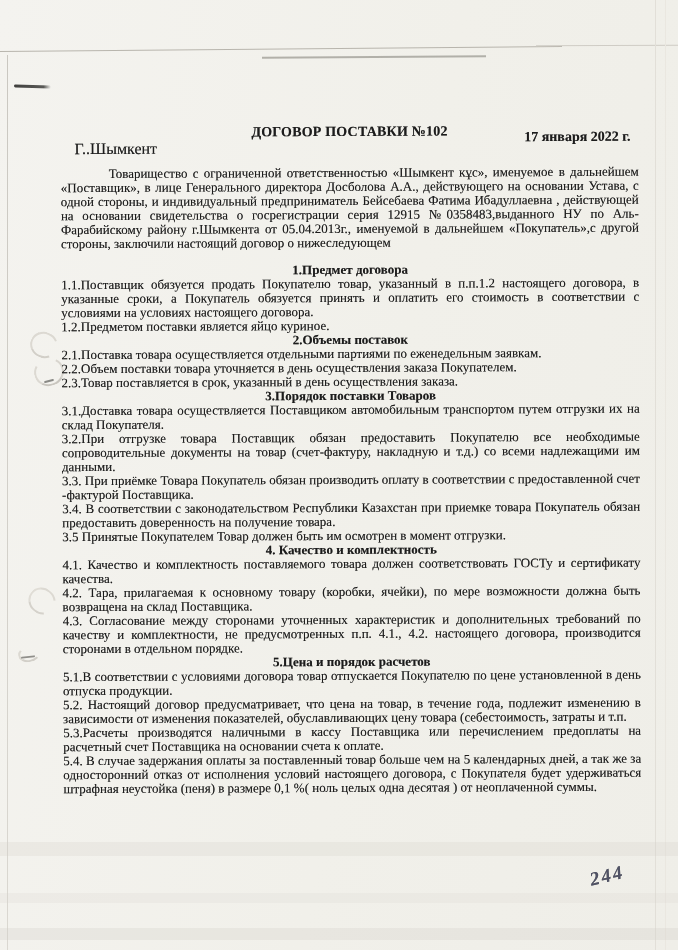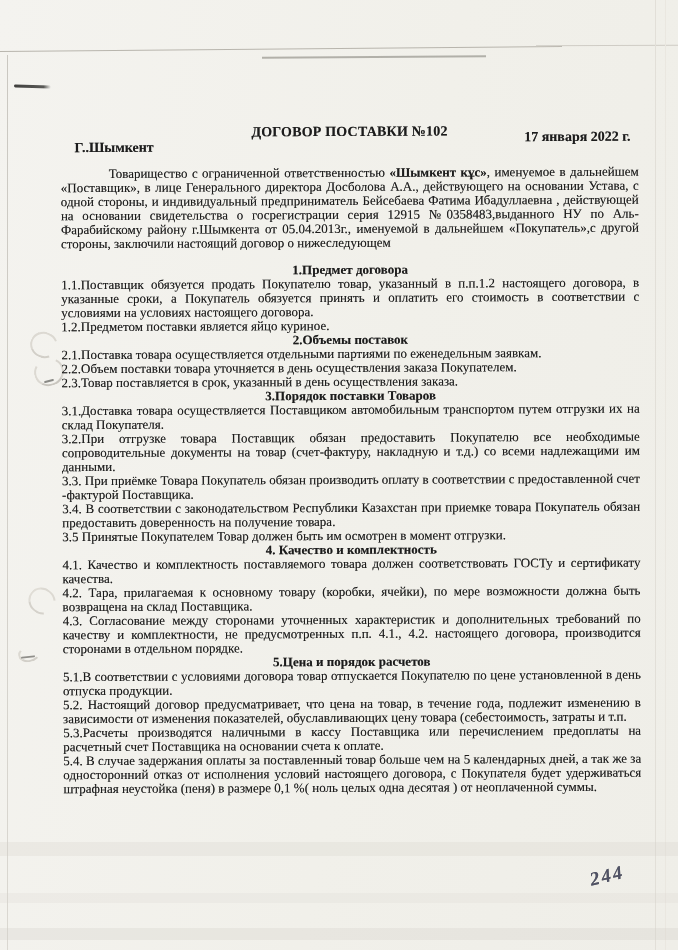--- a/index.html
+++ b/index.html
@@ -38,31 +38,31 @@
   .sm3{left:28px;top:588px;width:24px;height:22px;
     border:2px solid;border-color:#dcd9d2 transparent #d5d2cb #e0ddd6;transform:rotate(40deg);}
   .sm4{left:18px;top:646px;width:18px;height:12px;
     border:2px solid;border-color:transparent transparent #d2cfc8 #dcd9d2;transform:rotate(-10deg);}
   .sm4-tick{position:absolute;left:21px;top:656px;width:14px;height:2px;background:#908f8b;transform:rotate(-6deg);border-radius:1px;}
 
   
   .page-content{position:absolute;left:0;top:0;width:678px;height:950px;transform:rotate(-0.25deg);}
   .doc-title{position:absolute;left:62px;top:124px;width:578px;text-align:center;
     font-weight:bold;font-size:14px;letter-spacing:.2px;}
-  .dateline-city{position:absolute;left:76px;top:139px;font-weight:bold;font-size:14px;}
+  .dateline-city{position:absolute;left:76px;top:139px;font-weight:normal;font-size:16px;}
   .dateline-date{position:absolute;right:46px;top:130px;font-weight:bold;font-size:14px;}
 
   .body-text{position:absolute;left:62px;top:166px;width:578px;
     font-size:13px;line-height:14px;text-align:justify;}
   .body-text p{margin:0;}
   .para{text-align:justify;}
   .preamble{text-indent:48px;}
   .sec-head{text-align:center;font-weight:bold;margin:0;font-size:13px;}
   .gap-before{margin-top:13px !important;}
-  .b{font-weight:bold;}
+  .b{font-weight:normal;}
   .scan-blur{text-shadow:0 0 .6px rgba(35,35,35,.55);}
 
   .page-number{position:absolute;left:588px;top:866px;
     font-size:19px;font-style:italic;font-weight:bold;color:#3f4257;
     letter-spacing:2px;transform:rotate(-13deg);opacity:.9;}
 </style>
 </head>
 <body>
 
 <div class="edge-line-1"></div>

